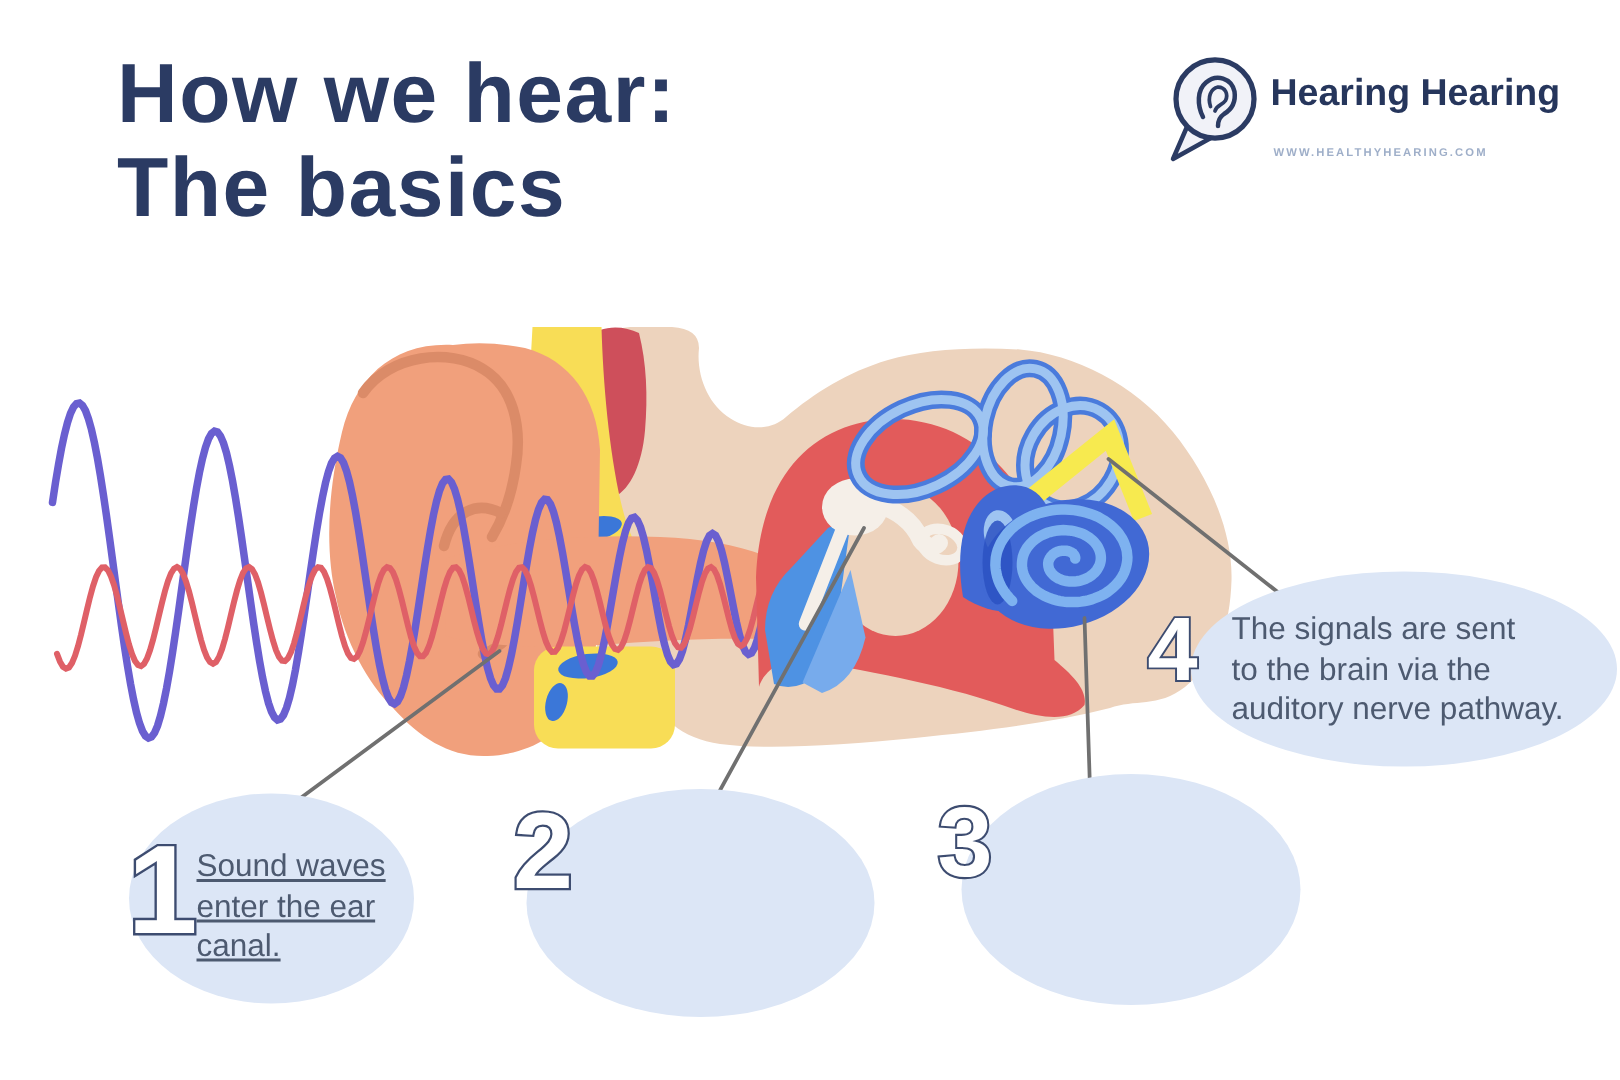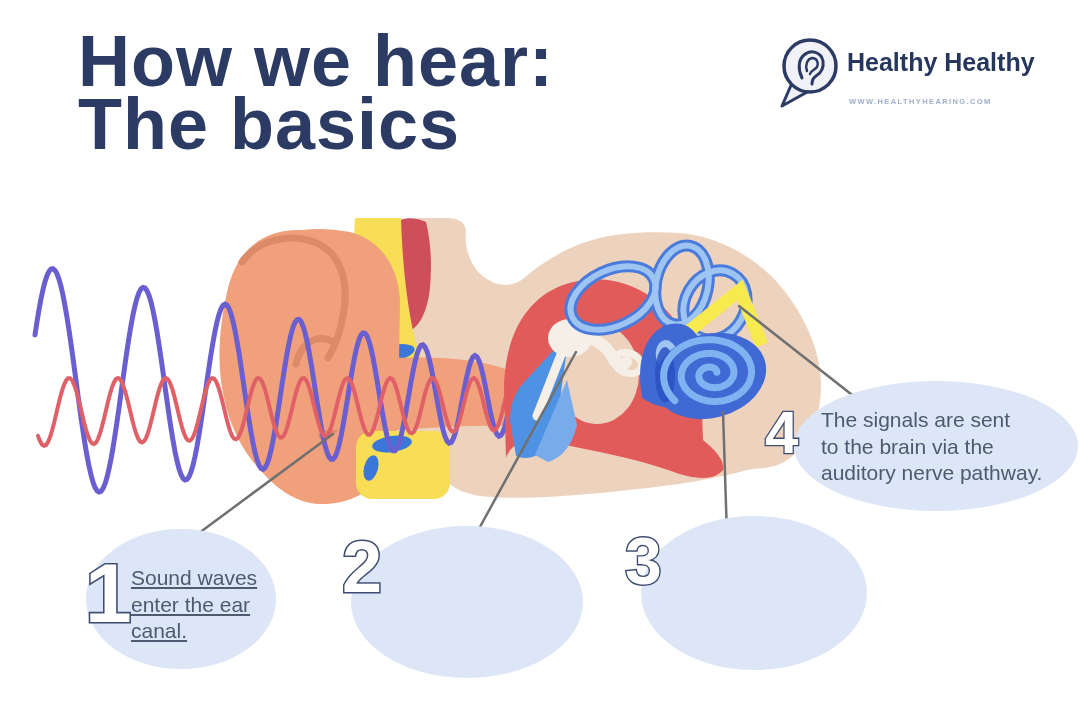--- a/index.html
+++ b/index.html
@@ -4,21 +4,21 @@
 <style>
   html,body{margin:0;padding:0;background:#ffffff;}
   .canvas{
     position:relative;width:1080px;height:720px;background:#ffffff;
     overflow:hidden;font-family:"Liberation Sans",sans-serif;
   }
   .layer{position:absolute;left:0;top:0;}
   
   .title{
     position:absolute;left:78px;top:30px;
-    font-weight:bold;font-size:72px;line-height:63px;
+    font-weight:bold;font-size:56px;line-height:63px;
     letter-spacing:1px;color:#2B3B63;
   }
   
   .logo-name{
     position:absolute;left:847px;top:50px;
     font-weight:bold;font-size:25px;line-height:25px;color:#26365C;
     letter-spacing:0px;
   }
   .logo-url{
     position:absolute;left:849px;top:80px;
@@ -160,21 +160,21 @@
   </div>
 
   <svg class="layer" style="left:778px;top:36px;" width="66" height="76" viewBox="0 0 66 76">
     <polygon points="14,47 4,70 31,55" fill="#F1F2F8" stroke="#2B3B63" stroke-width="3" stroke-linejoin="round"></polygon>
     <circle cx="32" cy="30" r="26" fill="#F1F2F8" stroke="#2B3B63" stroke-width="3.5"></circle>
     <g fill="none" stroke="#2B3B63" stroke-linecap="round">
       <path stroke-width="3" d="M 24 42 C 20 34 20 24 26 19 C 33 13 43 16 45 25 C 46 32 43 37 38 40 C 35 42 34 45 34 48"></path>
       <path stroke-width="2.5" d="M 29 35 C 27 29 29 23 34 22 C 39 22 41 27 39 31 C 37 34 33 34 32 38"></path>
     </g>
   </svg>
-  <div class="logo-name">Healthy Healthy</div>
+  <div class="logo-name">Hearing Hearing</div>
   <div class="logo-url">WWW.HEALTHYHEARING.COM</div>
 
   <div class="callout-text ct-1">Sound waves
 enter the ear
 canal.</div>
   <div class="callout-text ct-4">The signals are sent
  to the brain via the
 auditory nerve pathway.</div>
 
 </div>

